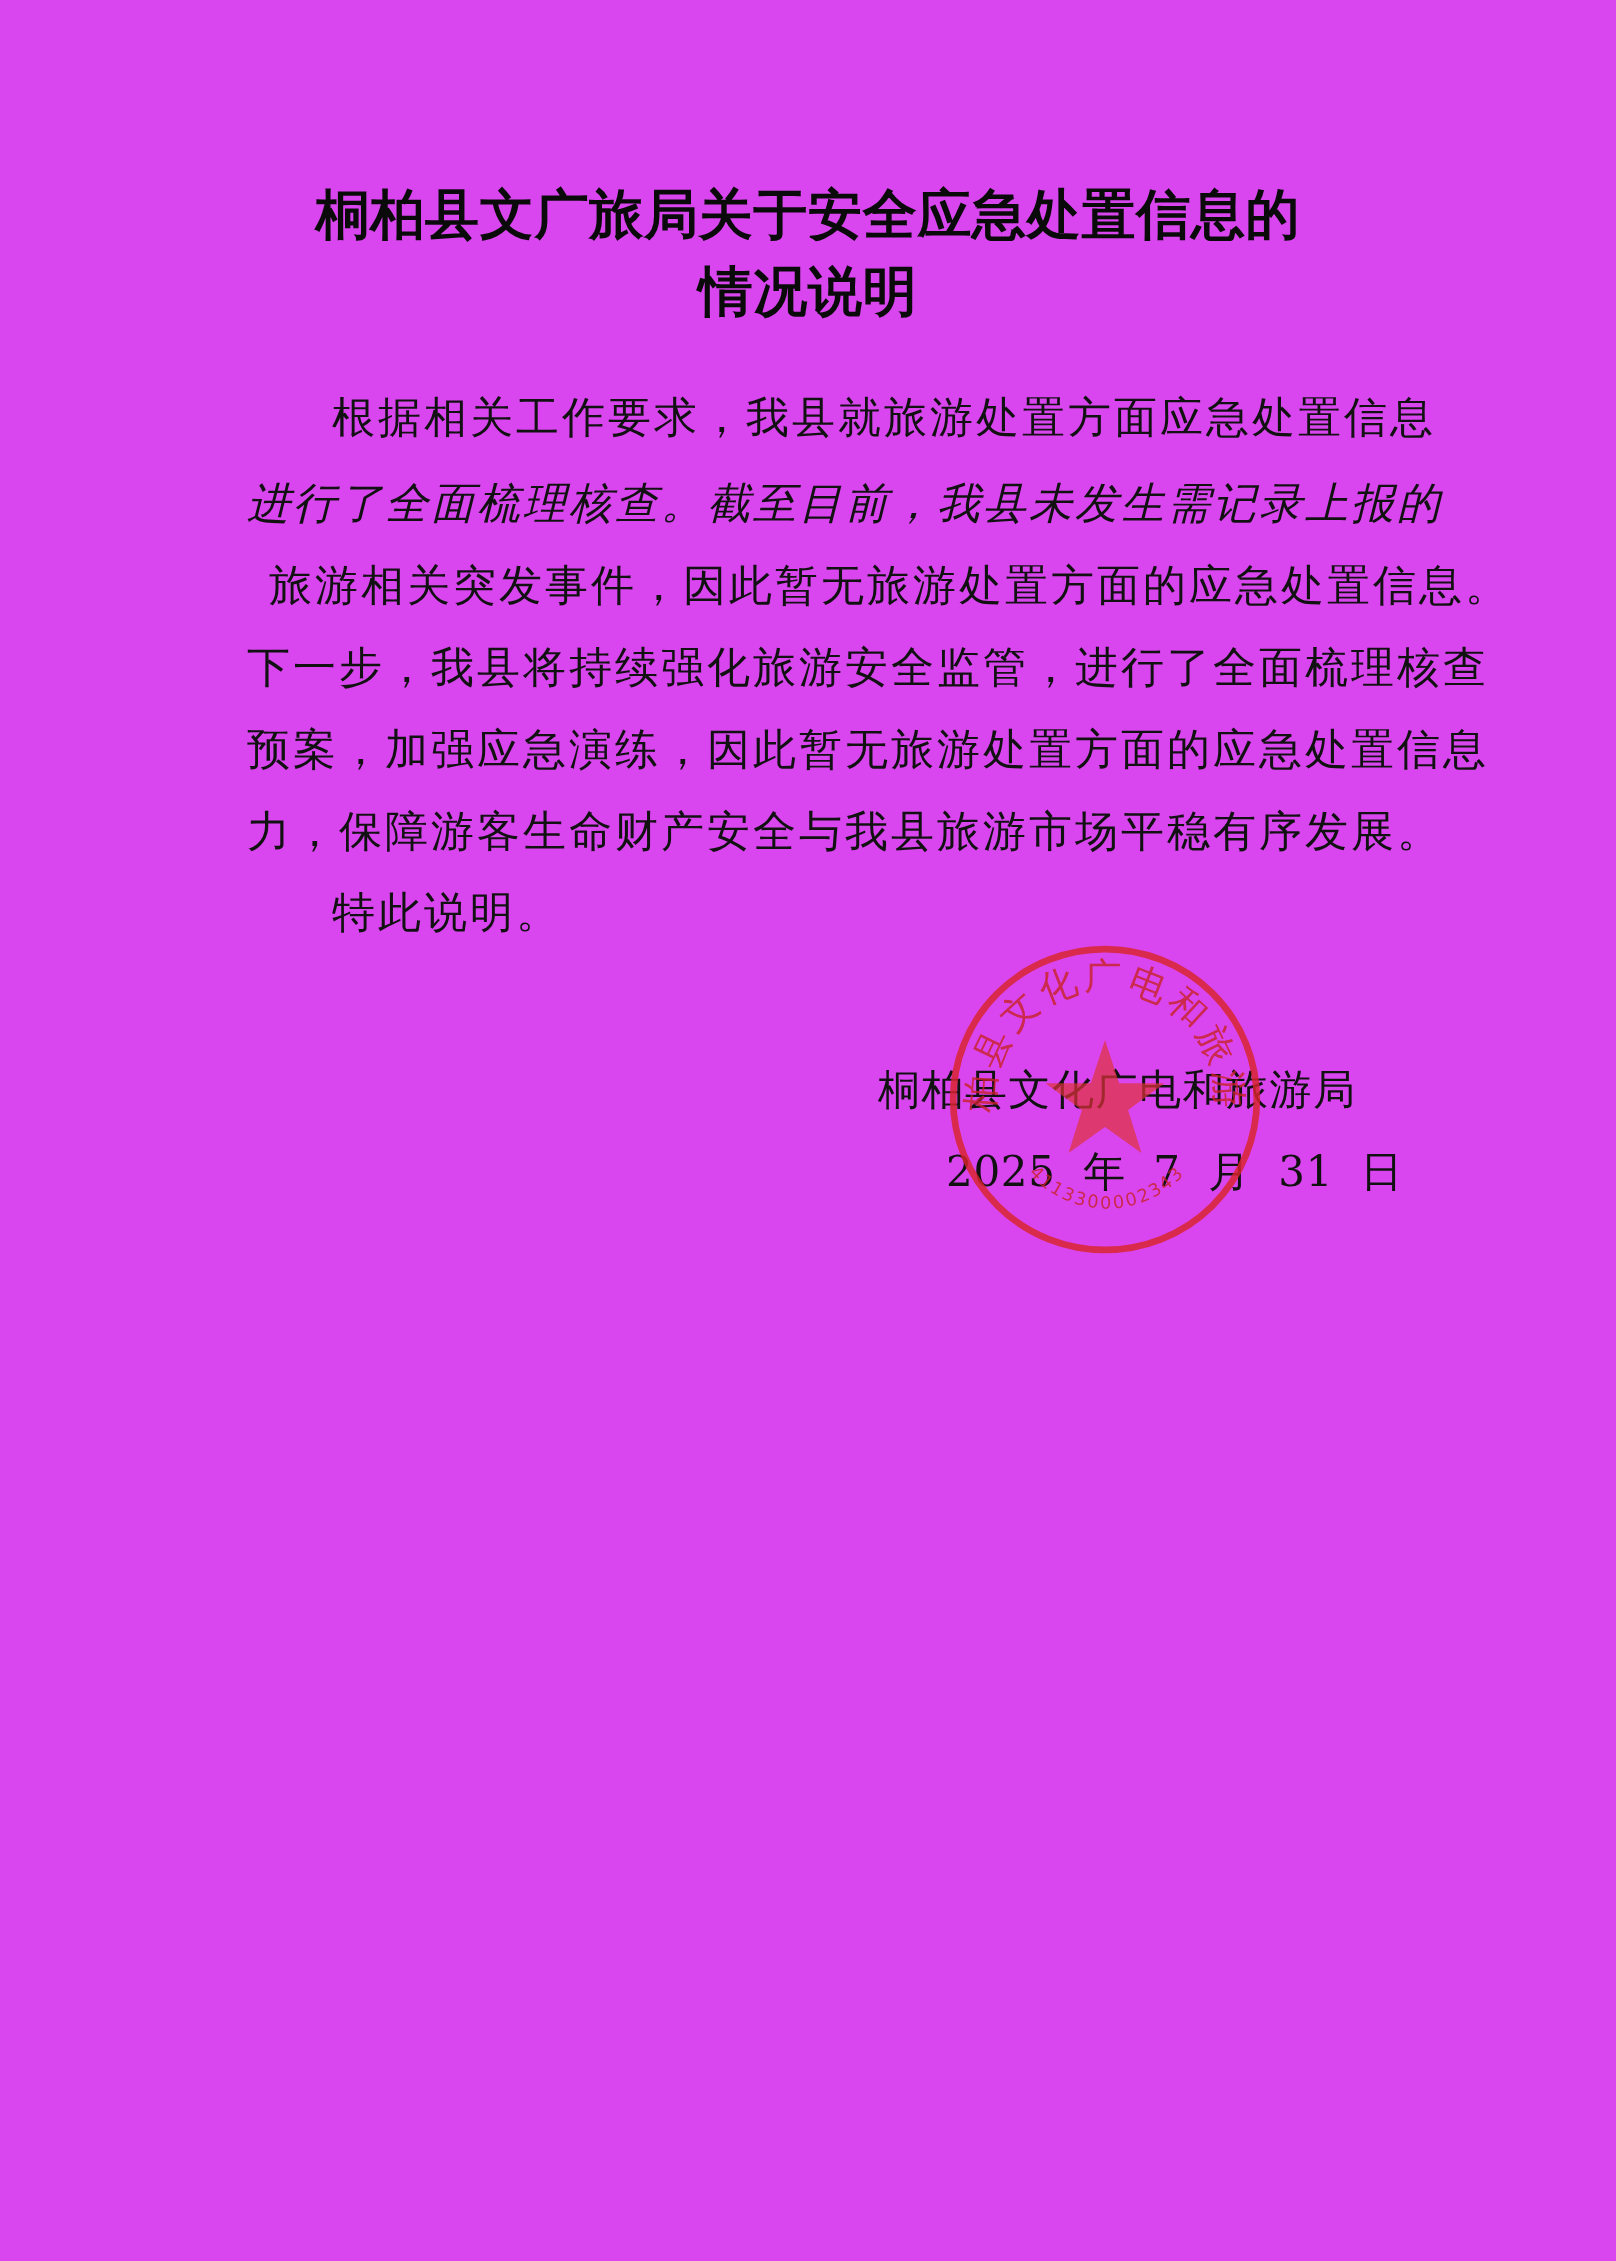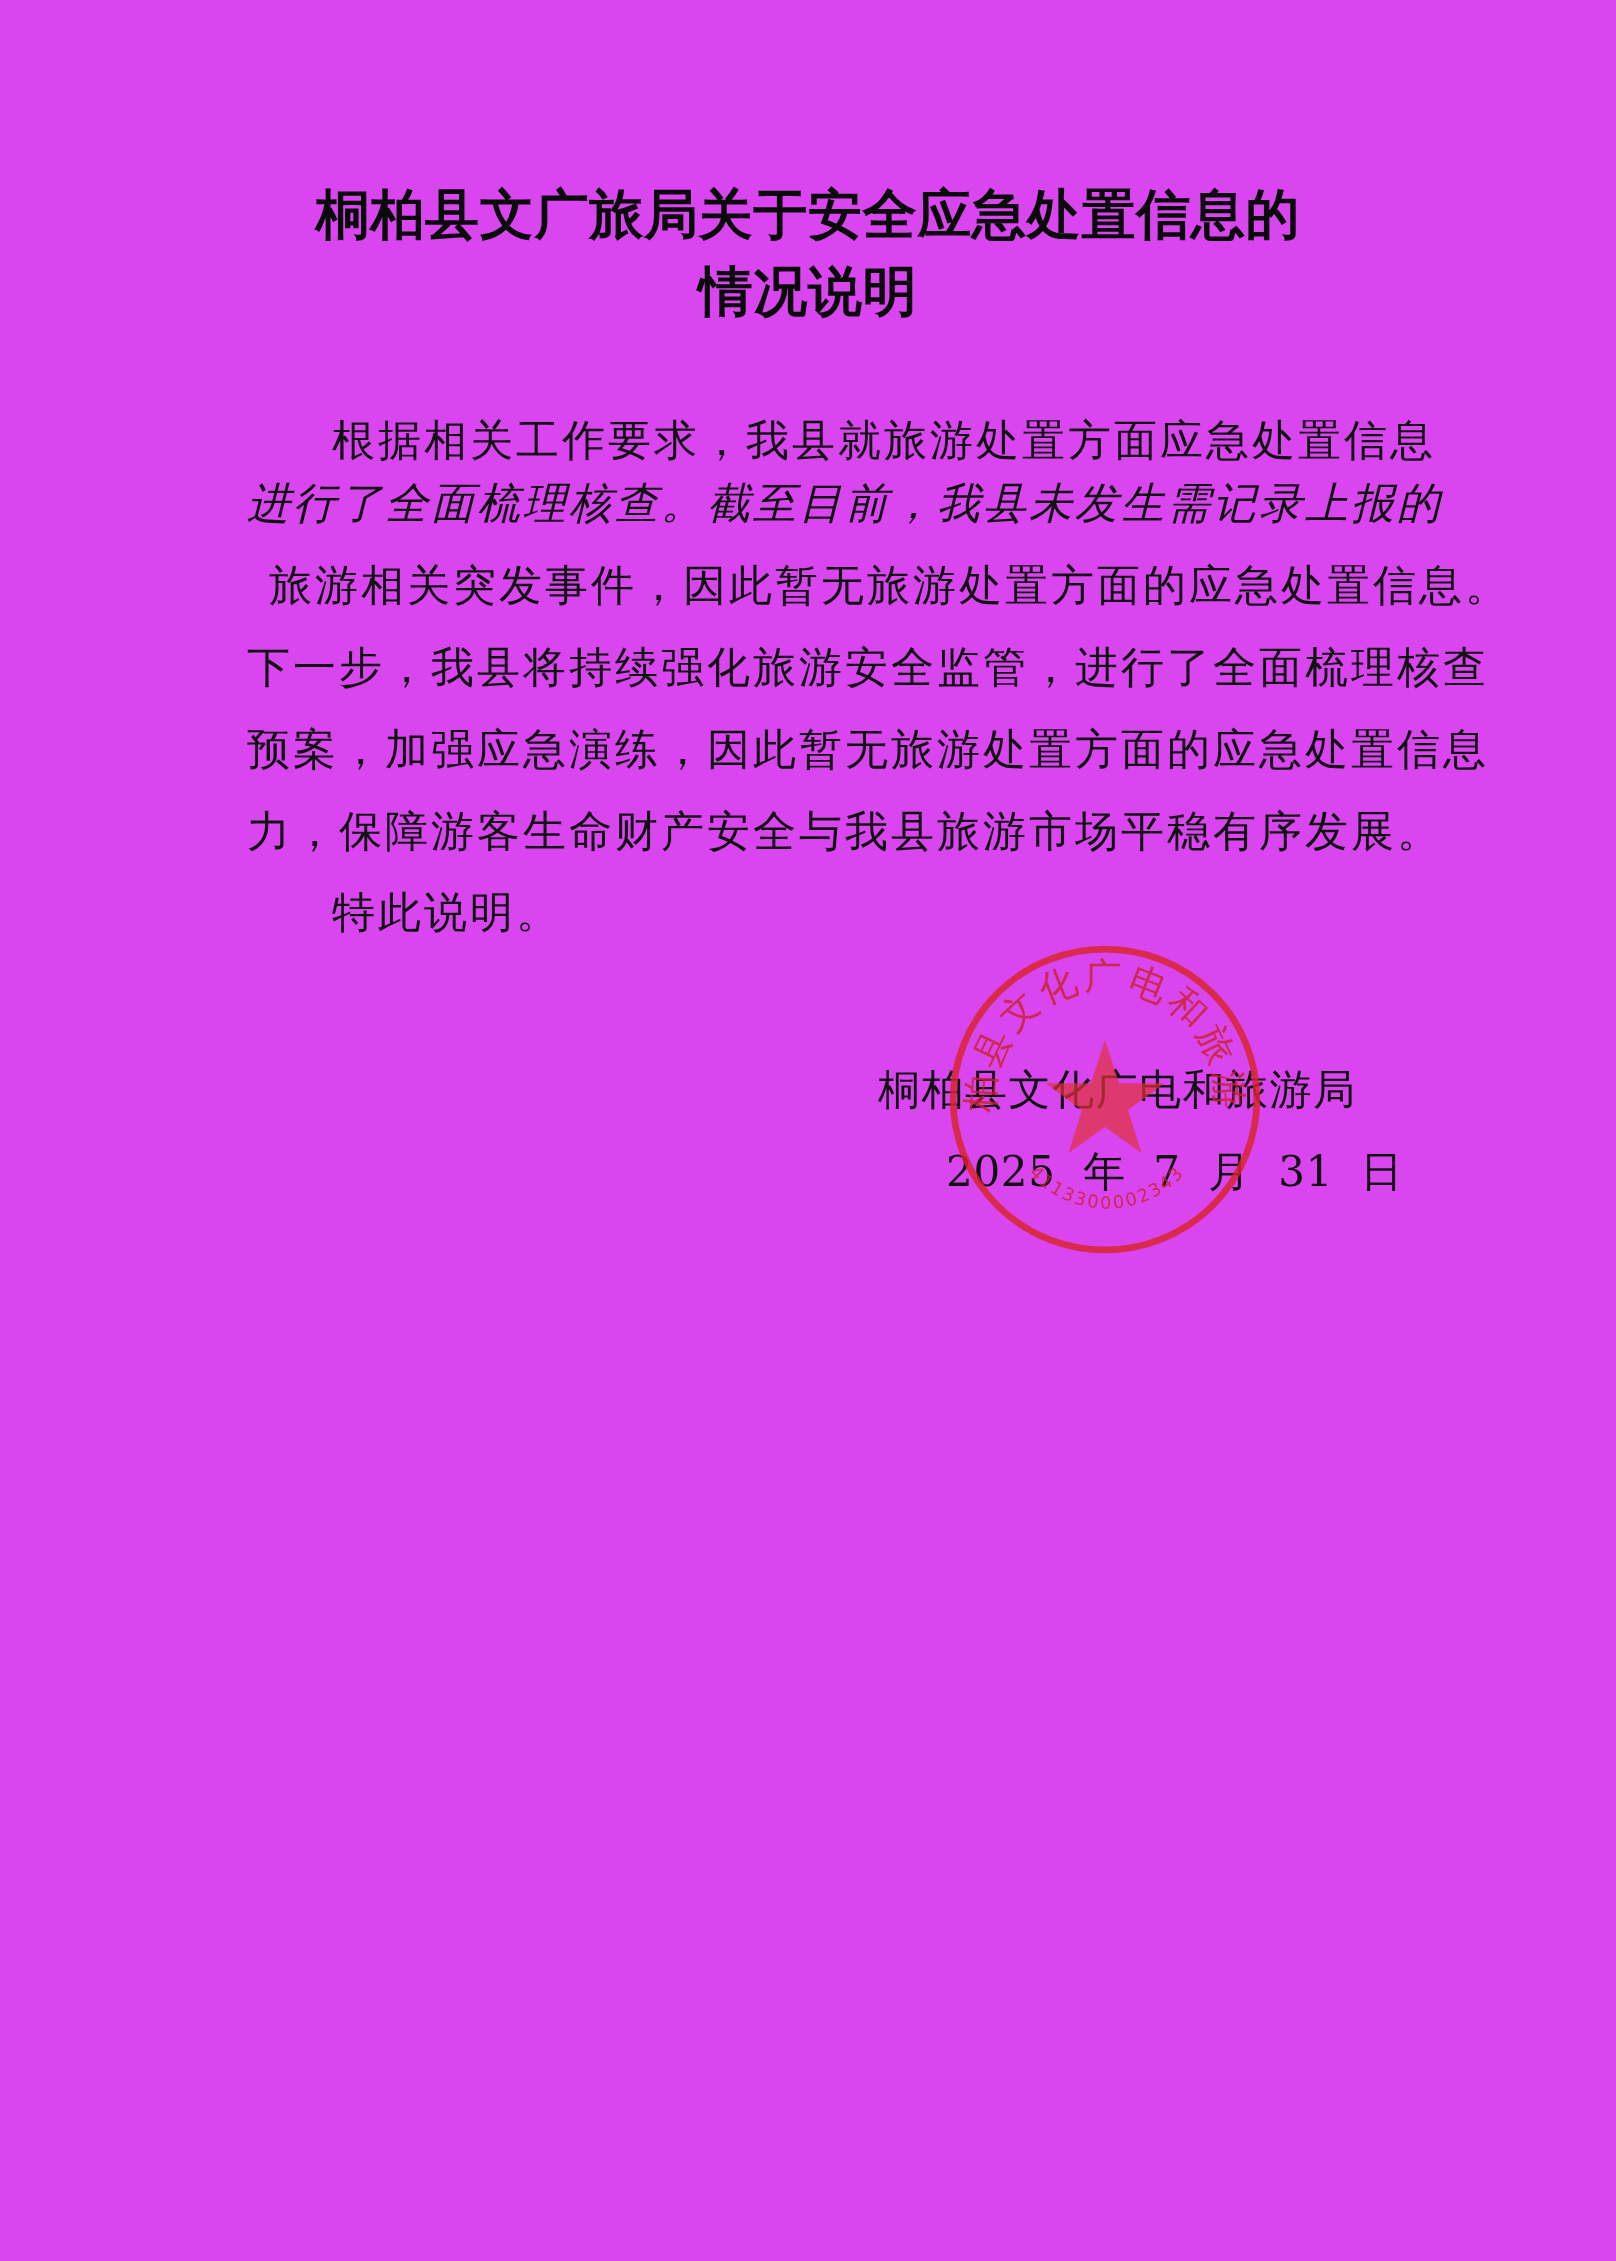--- a/index.html
+++ b/index.html
@@ -73,21 +73,21 @@
     }
   </style>
 </head>
 <body>
 
 <div class="page">
 
   <div class="title title-line-1">桐柏县文广旅局关于安全应急处置信息的</div>
   <div class="title title-line-2">情况说明</div>
 
-  <div class="body-line indent" style="top:410px;">根据相关工作要求，我县就旅游处置方面应急处置信息</div>
+  <div class="body-line indent" style="top:391px;font-family:Liberation Mono, monospace;">根据相关工作要求，我县就旅游处置方面应急处置信息</div>
   <div class="body-line" style="top:473px;font-style:italic;">进行了全面梳理核查。截至目前，我县未发生需记录上报的</div>
   <div class="body-line" style="top:555px;margin-left:22px;">旅游相关突发事件，因此暂无旅游处置方面的应急处置信息。</div>
   <div class="body-line" style="top:637px;">下一步，我县将持续强化旅游安全监管，进行了全面梳理核查</div>
   <div class="body-line" style="top:719px;">预案，加强应急演练，因此暂无旅游处置方面的应急处置信息</div>
   <div class="body-line" style="top:801px;">力，保障游客生命财产安全与我县旅游市场平稳有序发展。</div>
   <div class="body-line indent" style="top:882px;">特此说明。</div>
 
   <div class="signature sig-org">桐柏县文化广电和旅游局</div>
   <div class="signature sig-date">2025 年 7 月 31 日</div>
 

